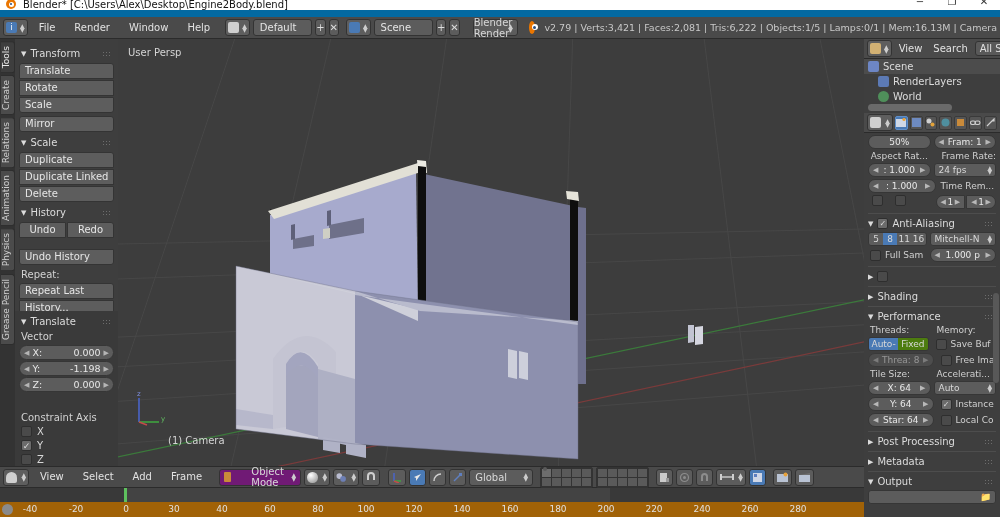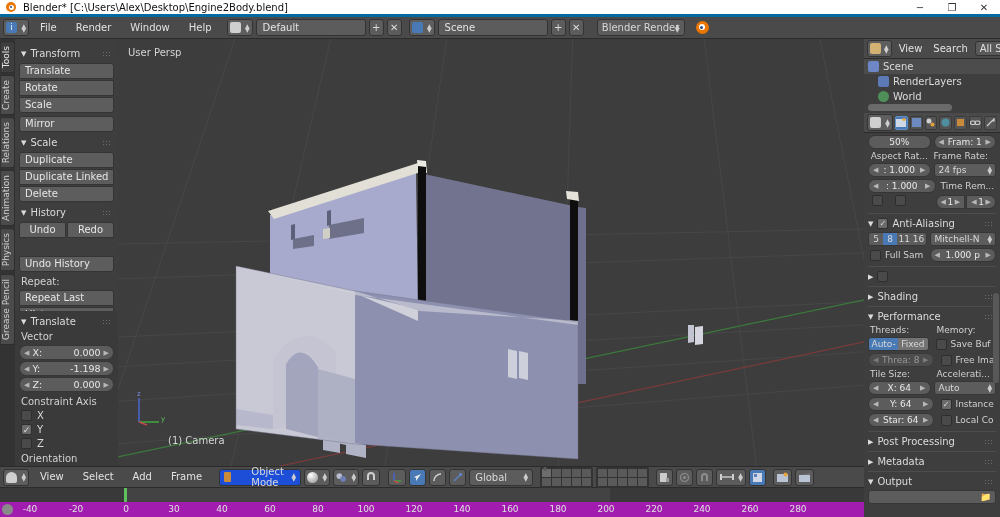--- a/index.html
+++ b/index.html
@@ -7,22 +7,22 @@
     width:1000px; height:517px; overflow:hidden;
     font-family:"DejaVu Sans", sans-serif;
     font-size:10px; color:#d8d8d8;
     background:#3e3e3e;
   }
   .app { position:relative; width:1000px; height:517px; }
 
   
   .titlebar {
     position:absolute; left:0; top:0; width:1000px; height:17px;
-    background:#ffffff; color:#000; display:flex; align-items:center;
-    font-size:10px; border-bottom:3px solid #0369a1;
+    background:#ffffff; color:#000; display:flex; align-items:flex-end;
+    font-size:10px; border-bottom:7px solid #0369a1;
   }
   .tb-icon { width:14px; height:12px; margin:0 4px 0 5px; position:relative; }
   .tb-icon .ball {
     position:absolute; left:1px; top:1px; width:10px; height:10px;
     border-radius:50%; background:#ea7600;
   }
   .tb-icon .ball:after {
     content:""; position:absolute; left:2.5px; top:2.5px; width:5px; height:5px;
     border-radius:50%; background:#fff;
   }
@@ -130,21 +130,21 @@
   }
   .tbtn {
     background:#5d5d5d; border:1px solid #343434;
     color:#e6e6e6; font-size:10px; height:16px; line-height:14px;
     padding-left:5px; margin-bottom:1px; border-radius:3px;
   }
   .tbtn.mid { border-radius:0; }
   .tbtn.top { border-radius:3px 3px 0 0; }
   .tbtn.bot { border-radius:0 0 3px 3px; }
   .trow { display:flex; gap:1px; margin-bottom:1px; }
-  .trow .tbtn { flex:1; margin-bottom:17px; text-align:center; padding-left:0; }
+  .trow .tbtn { flex:1; margin-bottom:10px; text-align:center; padding-left:0; }
   .lbl { color:#d2d2d2; font-size:10px; margin:4px 0 3px 2px; }
   .numf {
     background:#5c5c5c; border:1px solid #363636; border-radius:8px;
     height:15px; display:flex; align-items:center; justify-content:space-between;
     padding:0 4px; font-size:9.5px; color:#e8e8e8; margin-bottom:1px;
   }
   .numf .arw { color:#b5b5b5; font-size:7px; }
   .numf .nm { flex:1; text-align:left; padding-left:3px;}
   .numf .vv { text-align:right; padding-right:3px; }
   .ckrow { display:flex; align-items:center; gap:5px; margin:3px 0 3px 2px; }
@@ -166,21 +166,21 @@
 
   .gizmo { position:absolute; left:15px; bottom:38px; width:40px; height:40px; }
 
   
   .vphdr {
     position:absolute; left:0; top:466px; width:864px; height:22px;
     background:#4a4a4a; border-top:1px solid #2b2b2b; border-bottom:1px solid #2b2b2b;
     display:flex; align-items:center; padding:0 3px; gap:3px;
   }
   .mode-sel {
-    background:#1d4ed8; border:1px solid #333; border-radius:3px;
+    background:#701a75; border:1px solid #333; border-radius:3px;
     height:17px; width:82px; display:flex; align-items:center; gap:20px;
     padding:0 4px; position:relative; font-size:10px;
   }
   .cube-ico {
     width:10px; height:10px; background:#c98a3a; border-radius:1px;
   }
   .sph-btn {
     background:#5c5c5c; border:1px solid #333; border-radius:3px;
     height:17px; width:26px; display:flex; align-items:center; gap:2px;
     padding:0 2px; position:relative;
@@ -209,21 +209,21 @@
   
   .timeline {
     position:absolute; left:0; top:488px; width:864px; height:29px;
     background:#4a4a4a; overflow:hidden;
   }
   .tl-track {
     position:absolute; left:0; top:0; width:864px; height:14px; background:#434343;
   }
   .tl-used { position:absolute; top:0; height:14px; background:#393939; }
   .tl-ruler {
-    position:absolute; left:0; top:14px; width:864px; height:15px; background:#a21caf;text-align:center;
+    position:absolute; left:0; top:14px; width:864px; height:15px; background:#a16207;text-align:center;
   }
   .tl-num { position:absolute; top:2px; font-size:9px; color:#e0e0e0; transform:translateX(-50%); }
   .tl-play { position:absolute; top:0; width:3px; height:14px; background:#5ec15e; }
   .tl-handle {
     position:absolute; left:2px; top:16px; width:11px; height:11px;
     border-radius:50%; background:#8a8a8a;
   }
 
   
   .outliner {
@@ -290,21 +290,21 @@
   .sq-ck {
     width:11px; height:11px; background:#4a4a4a; border:1px solid #2e2e2e;
     border-radius:2px; display:flex; align-items:center; justify-content:center;
     font-size:8px;
   }
   .sq-ck.on { background:#6b6b6b; }
   .seg2 {
     display:flex; border:1px solid #363636; border-radius:3px; height:14px;
     overflow:hidden; width:100%;
   }
-  .seg2 span { flex:1; text-align:center; font-size:9px; line-height:13px; background:#737373; }
+  .seg2 span { flex:1; text-align:center; font-size:9px; line-height:13px; background:#4d7c0f; }
   .seg2 span.on { background:#4a7ab5; }
   .props-sb {
     position:absolute; right:1px; top:180px; width:6px; height:90px;
     background:#585858; border-radius:3px;
   }
 </style>
 </head>
 <body>
 
 <div class="app">
@@ -360,20 +360,21 @@
       <span>Blender Render</span>
       <div class="updown">
           <span>▲</span>
           <span>▼</span>
         </div>
     </div>
 
     <div class="blogo">
         <i></i>
       </div>
+    <div class="stat">v2.79 | Verts:3,421 | Faces:2,081 | Tris:6,222 | Objects:1/5 | Lamps:0/1 | Mem:16.13M | Camera</div>
   </div>
 
   <div class="toolshelf">
     <div class="tabcol">
       <div class="vtab active">Tools</div>
       <div class="vtab">Create</div>
       <div class="vtab">Relations</div>
       <div class="vtab">Animation</div>
       <div class="vtab">Physics</div>
       <div class="vtab">Grease Pencil</div>
@@ -433,21 +434,21 @@
         <span class="nm">Y:</span>
         <span class="vv">-1.198</span>
         <span class="arw">▶</span>
       </div>
       <div class="numf">
         <span class="arw">◀</span>
         <span class="nm">Z:</span>
         <span class="vv">0.000</span>
         <span class="arw">▶</span>
       </div>
-      <div class="lbl" style="margin-top:4px">Constraint Axis</div>
+      <div class="lbl" style="margin-top:20px">Constraint Axis</div>
       <div class="ckrow">
         <span class="ckbox"></span>
         <span>X</span>
       </div>
       <div class="ckrow">
         <span class="ckbox on">✓</span>
         <span>Y</span>
       </div>
       <div class="ckrow">
         <span class="ckbox"></span>
@@ -812,21 +813,21 @@
       <div class="prow">
         <div class="pfield ctr">50%</div>
         <div class="pfield">
           <span class="arw">◀</span>
           <span>Fram: 1</span>
           <span class="arw">▶</span>
         </div>
       </div>
       <div class="prow">
         <div class="plabel" style="flex:1;text-align:center">Aspect Rat...</div>
-        <div class="plabel" style="flex:1;text-align:left">Frame Rate:</div>
+        <div class="plabel" style="flex:1;text-align:right">Frame Rate:</div>
       </div>
       <div class="prow">
         <div class="pfield">
           <span class="arw">◀</span>
           <span>: 1.000</span>
           <span class="arw">▶</span>
         </div>
         <div class="psel">
           <span>24 fps</span>
           <span class="updown" style="position:absolute;right:3px">

